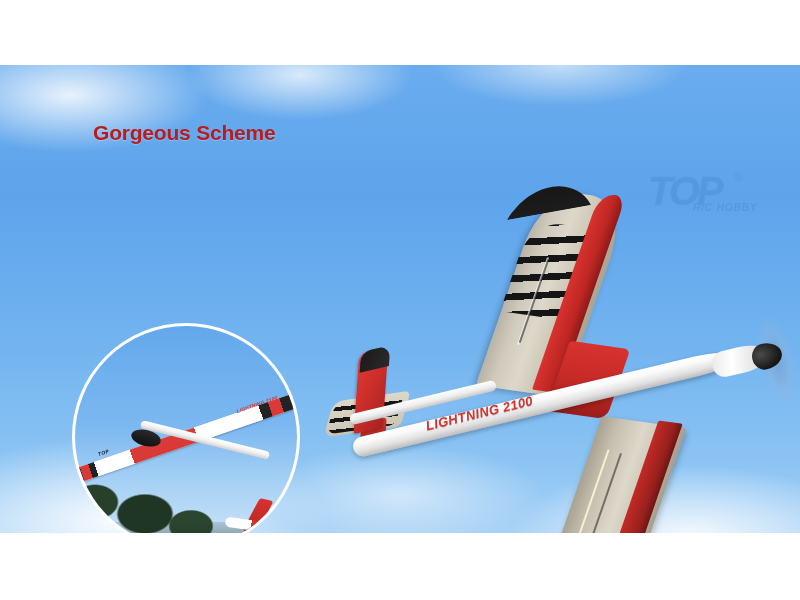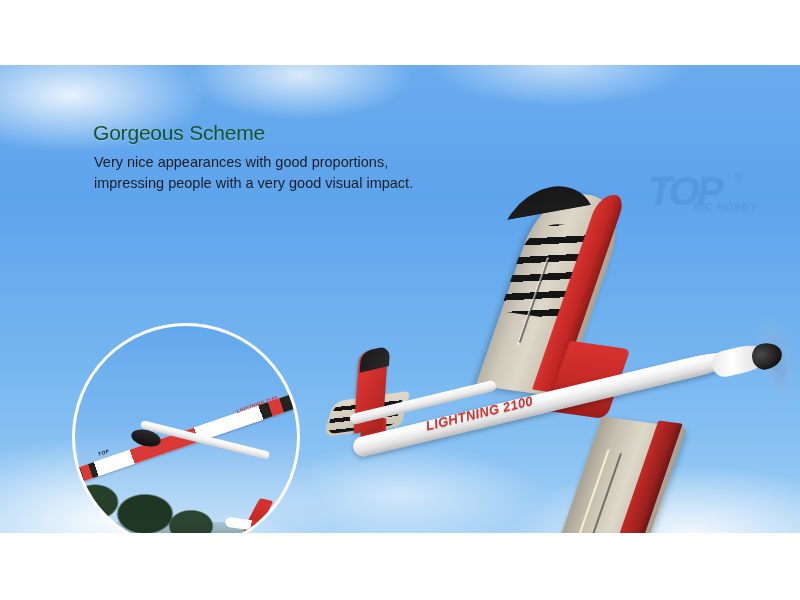--- a/index.html
+++ b/index.html
@@ -18,21 +18,21 @@
       radial-gradient(ellipse 200px 70px at 400px 430px, rgba(255,255,255,.55) 0%, rgba(255,255,255,0) 72%),
       radial-gradient(ellipse 190px 80px at 70px 30px, rgba(255,255,255,.85) 0%, rgba(255,255,255,0) 72%),
       radial-gradient(ellipse 150px 60px at 300px 10px, rgba(255,255,255,.75) 0%, rgba(255,255,255,0) 75%),
       radial-gradient(ellipse 170px 55px at 560px 0px, rgba(255,255,255,.6) 0%, rgba(255,255,255,0) 75%),
       linear-gradient(180deg, #6aacee 0%, #5ea4ec 28%, #74b5f0 62%, #8cc4f3 85%, #a8d2f6 100%);
   }
 
   
   .headline {
     position:absolute; left:93px; top:121px;
-    font-size:21px; font-weight:normal; color:#14532d; letter-spacing:-.2px;
+    font-size:21px; font-weight:bold; color:#b91c1c; letter-spacing:-.2px;
     text-shadow:0 1px 1px rgba(255,255,255,.25);
   }
   .body-copy {
     position:absolute; left:94px; top:152px;
     font-size:14.5px; line-height:21px; color:#1b1e24;
   }
 
   
   .watermark {
     position:absolute; left:648px; top:104px; width:140px; height:52px;
@@ -321,18 +321,14 @@
       <div class="pc fuselage"></div>
       <div class="pc nose-cone"></div>
       <div class="pc prop-blur"></div>
       <div class="pc spinner"></div>
       <div class="pc fuse-decal">LIGHTNING 2100</div>
     </div>
 
   </div>
 
   <div class="headline">Gorgeous Scheme</div>
-  <div class="body-copy">
-    <div>Very nice appearances with good proportions,</div>
-    <div>impressing people with a very good visual impact.</div>
-  </div>
 
 </div>
 
 </body></html>

